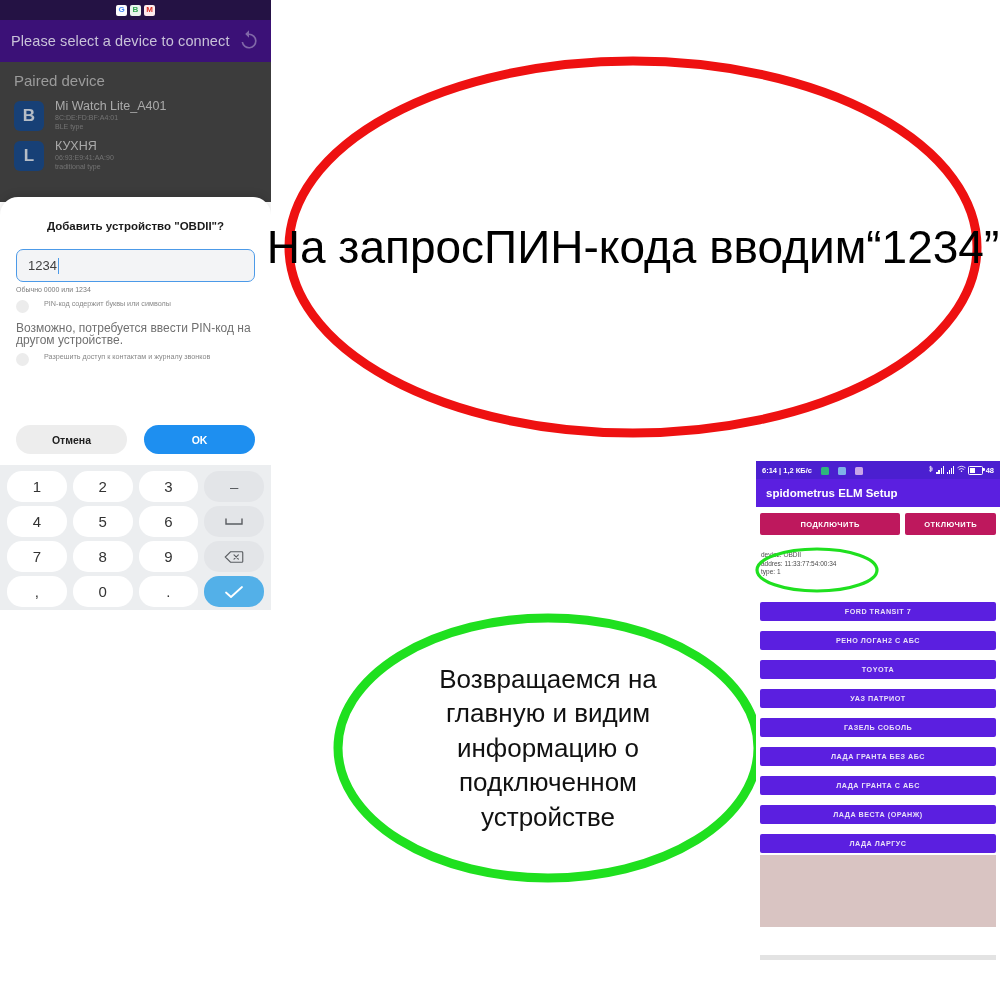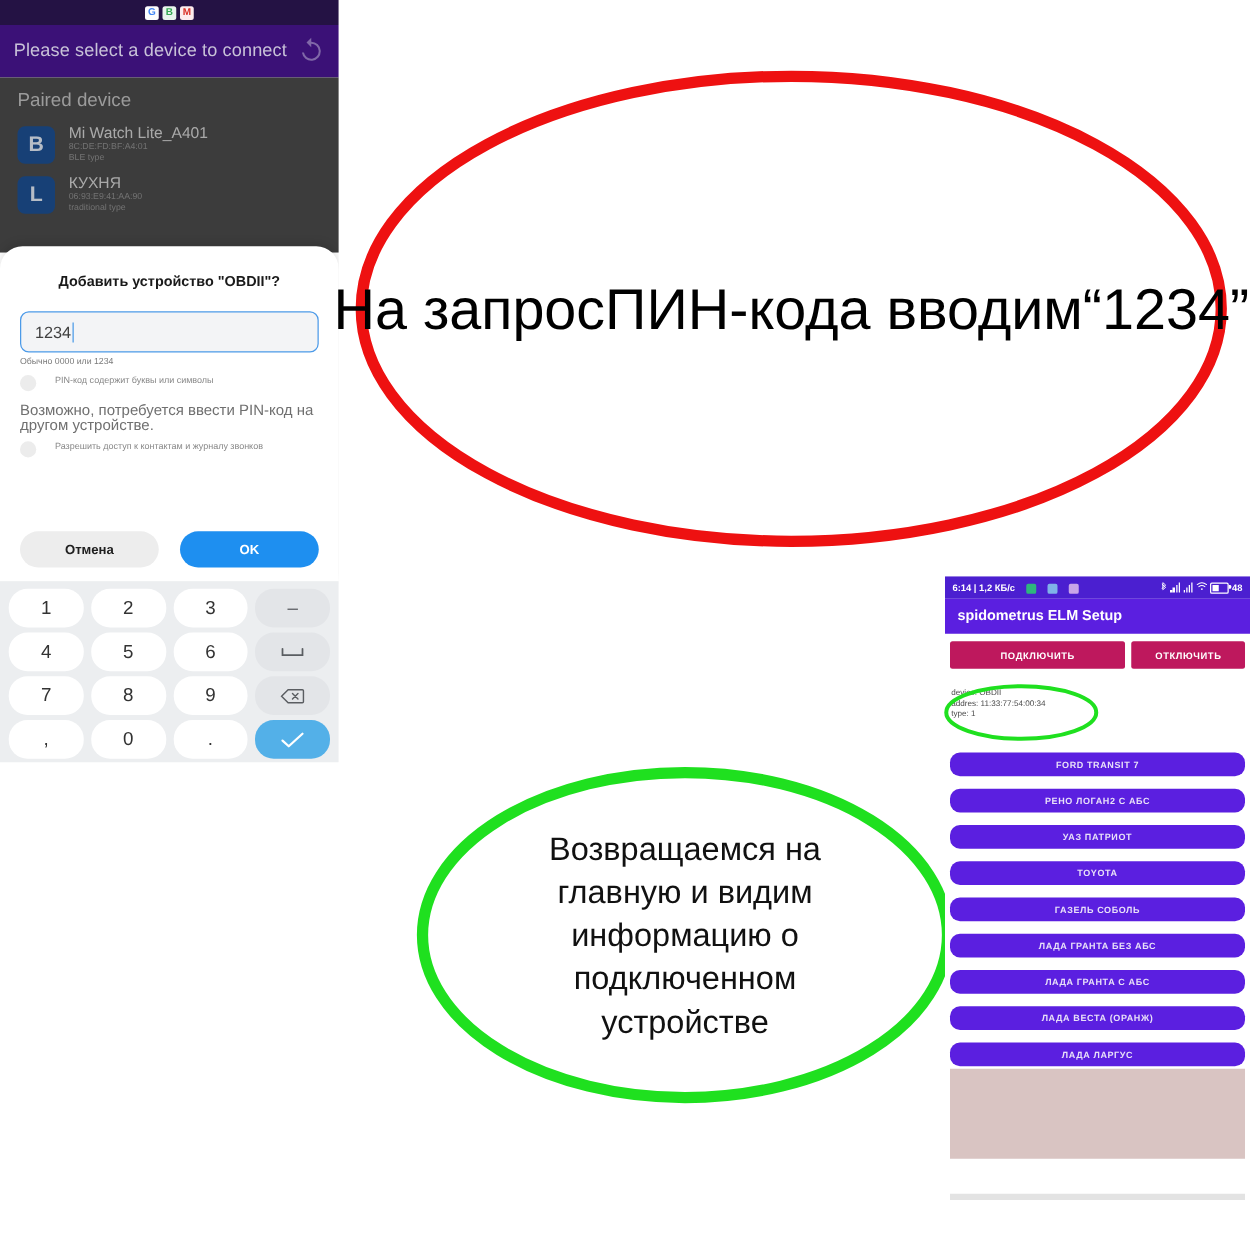--- a/index.html
+++ b/index.html
@@ -210,21 +210,21 @@
     position:absolute;left:5px;top:90px;width:180px;
     font-size:6.5px;line-height:8.6px;color:#4a4a4a;
   }
 
   .rp-carlist{
     position:absolute;left:0;top:141px;width:244px;
     padding:0 4px;box-sizing:border-box;
   }
   .rp-carbtn{
     background:#5b1fe0;color:#e8e0f8;height:19px;margin-bottom:10px;
-    border-radius:8px;display:flex;align-items:center;justify-content:center;
+    border-radius:2px;display:flex;align-items:center;justify-content:center;
     font-size:7.2px;font-weight:bold;letter-spacing:.5px;
   }
   .rp-bigpanel{
     position:absolute;left:4px;top:394px;width:236px;height:72px;
     background:#d9c4c2;
   }
   .rp-bottombar{
     position:absolute;left:4px;top:494px;width:236px;height:5px;
     background:#e3e3e3;
   }
@@ -421,22 +421,22 @@
 
   <div class="rp-info">
     <div>device:  OBDII</div>
     <div>addres: 11:33:77:54:00:34</div>
     <div>type:  1</div>
   </div>
 
   <div class="rp-carlist">
     <div class="rp-carbtn">FORD TRANSIT 7</div>
     <div class="rp-carbtn">РЕНО ЛОГАН2 С АБС</div>
+    <div class="rp-carbtn">TOYOTA</div>
     <div class="rp-carbtn">УАЗ ПАТРИОТ</div>
-    <div class="rp-carbtn">TOYOTA</div>
     <div class="rp-carbtn">ГАЗЕЛЬ СОБОЛЬ</div>
     <div class="rp-carbtn">ЛАДА ГРАНТА БЕЗ АБС</div>
     <div class="rp-carbtn">ЛАДА ГРАНТА С АБС</div>
     <div class="rp-carbtn">ЛАДА ВЕСТА (ОРАНЖ)</div>
     <div class="rp-carbtn">ЛАДА ЛАРГУС</div>
   </div>
 
   <div class="rp-bigpanel"></div>
   <div class="rp-bottombar"></div>
 </div>

